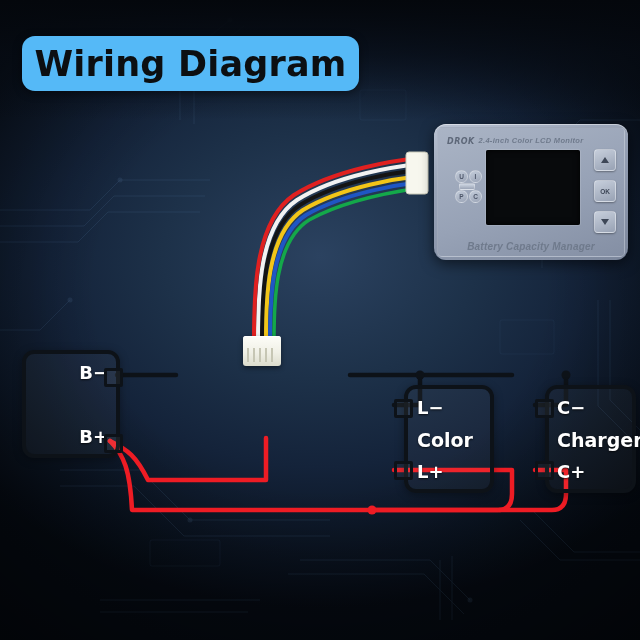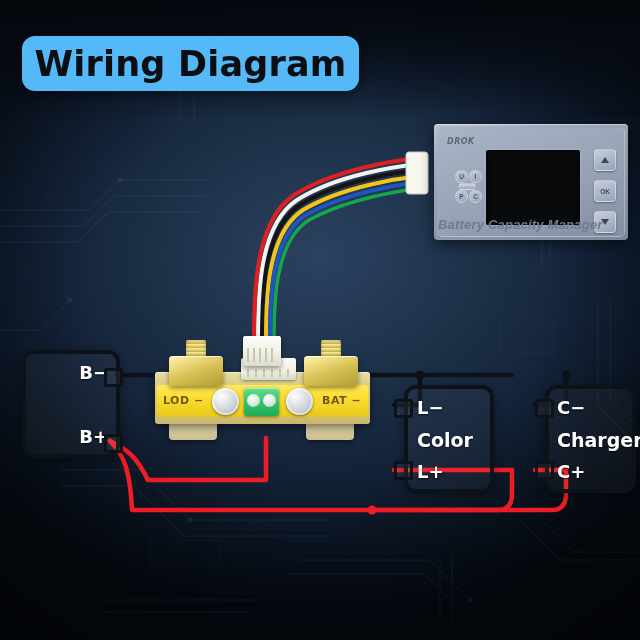--- a/index.html
+++ b/index.html
@@ -18,33 +18,33 @@
     background:linear-gradient(180deg,#04070c 0%,rgba(6,11,19,.75) 45%,rgba(10,18,30,0) 100%);}
 
   
   #badge{position:absolute;left:22px;top:24px;width:337px;height:55px;border-radius:13px;
     background:#55b9f7;display:flex;align-items:center;justify-content:center;
     box-shadow:0 2px 10px rgba(0,0,0,.45);margin-top:12px;}
   #badge span{font-size:35px;font-weight:bold;color:#0c0f12;letter-spacing:.2px;
     font-family:"DejaVu Sans",sans-serif;}
 
   
-  #monitor{position:absolute;left:434px;top:124px;width:194px;height:116px;border-radius:4px;
+  #monitor{position:absolute;left:434px;top:124px;width:194px;height:136px;border-radius:12px;
     background:linear-gradient(160deg,#b9c2d2 0%,#9aa5b8 30%,#8d98ad 60%,#7b869b 100%);
     box-shadow:0 4px 14px rgba(0,0,0,.55), inset 0 1px 0 rgba(255,255,255,.45);}
   #mon-inner{position:absolute;inset:3px;border-radius:5px;
     background:linear-gradient(160deg,#aab4c5 0%,#97a2b6 55%,#848fa4 100%);
     border:1px solid rgba(255,255,255,.18);}
   #mon-brand{position:absolute;left:9px;top:9px;font-size:8px;font-weight:bold;color:#5e6879;
     letter-spacing:.5px;font-style:italic;font-family:"DejaVu Sans",sans-serif;}
   #mon-top-label{position:absolute;left:0;right:0;top:8px;text-align:center;font-size:7.5px;
     font-weight:bold;color:#6d7siete;color:#6f7a8c;letter-spacing:.3px;font-style:italic;}
   #mon-screen{position:absolute;left:48px;top:22px;width:94px;height:75px;background:#080a0c;
     border-radius:2px;box-shadow:inset 0 0 6px rgba(0,0,0,.9), 0 0 0 1px rgba(255,255,255,.12);}
-  #mon-bottom-label{position:absolute;left:0;right:0;bottom:4px;text-align:left;font-size:13px;
+  #mon-bottom-label{position:absolute;left:0;right:0;bottom:4px;text-align:center;font-size:10px;
     font-weight:bold;color:#6f7a8c;letter-spacing:.2px;font-style:italic;}
   .ind{position:absolute;width:11px;height:11px;border-radius:50%;
     background:linear-gradient(160deg,#c3ccda,#9ba5b7);border:1px solid rgba(255,255,255,.35);
     font-size:6.5px;font-weight:bold;color:#4c5568;display:flex;align-items:center;justify-content:center;}
   #ind-u{left:17px;top:42px;} #ind-i{left:31px;top:42px;}
   #ind-p{left:17px;top:62px;} #ind-c{left:31px;top:62px;}
   #ind-bar{position:absolute;left:21px;top:55px;width:14px;height:5px;border-radius:2px;
     background:linear-gradient(180deg,#cfd7e3,#9aa4b6);border:1px solid rgba(255,255,255,.3);}
   .mbtn{position:absolute;right:8px;width:20px;height:20px;border-radius:4px;
     background:linear-gradient(160deg,#c6cedb,#98a2b4);border:1px solid rgba(255,255,255,.35);
@@ -185,20 +185,21 @@
       <path d="M270 340 C270 304 270 238 306 215 C346 192 404 184 420 182" stroke="#1f56c4" stroke-width="4"></path>
       <path d="M254 340 C254 296 254 222 294 195 C335 169 398 160 420 158" stroke="#e02020" stroke-width="4"></path>
       <path d="M274 340 C274 306 274 242 309 220 C349 198 406 190 420 188" stroke="#14a84a" stroke-width="3.5"></path>
     </g>
     <rect x="406" y="152" width="22" height="42" rx="3" fill="#f7f7ee" stroke="#c9c9b8" stroke-width="1"></rect>
   </svg>
 
   <div id="monitor">
     <div id="mon-inner">
       <div id="mon-brand">DROK</div>
+      <div id="mon-top-label">2.4-inch Color LCD Monitor</div>
       <div id="mon-screen"></div>
       <div class="ind" id="ind-u">U</div>
       <div class="ind" id="ind-i">I</div>
       <div id="ind-bar"></div>
       <div class="ind" id="ind-p">P</div>
       <div class="ind" id="ind-c">C</div>
       <div class="mbtn" id="btn-up">
           <i class="tri"></i>
         </div>
       <div class="mbtn" id="btn-ok">
@@ -224,50 +225,20 @@
 
     <g fill="none" stroke="#ee1c24" stroke-width="4.5" stroke-linecap="round" stroke-linejoin="round">
       <path d="M110 441 C128 450 136 456 148 480 H266 V438"></path>
       <path d="M110 441 C124 455 130 470 132 510 H500"></path>
       <path d="M372 510 H498 C508 510 512 504 512 494 V470 H394"></path>
       <path d="M500 510 H552 C562 510 566 504 566 494 V470 H535"></path>
     </g>
     <circle cx="372" cy="510" r="4.5" fill="#ee1c24"></circle>
   </svg>
 
-  <div id="shunt">
-    <div class="shunt-foot" id="foot-l"></div>
-    <div class="shunt-foot" id="foot-r"></div>
-    <div id="shunt-body"></div>
-    <div id="shunt-yellow"></div>
-
-    <div class="post" id="post-l">
-      <div class="bolt"></div>
-      <div class="nut"></div>
-    </div>
-    <div class="post" id="post-r">
-      <div class="bolt"></div>
-      <div class="nut"></div>
-    </div>
-
-    <div id="socket">
-      <div class="pins"></div>
-    </div>
-
-    <div class="screw" id="screw-l"></div>
-    <div class="screw" id="screw-r"></div>
-
-    <div id="green-block">
-      <div class="gscrew" id="gs-l"></div>
-      <div class="gscrew" id="gs-r"></div>
-    </div>
-
-    <div class="sc-label" id="lbl-lod">LOD −</div>
-    <div class="sc-label" id="lbl-bat">BAT −</div>
-  </div>
 
   <div id="plug">
     <div class="pins2"></div>
   </div>
 
   <div class="obox" id="box-battery">
     <div class="lbl t-minus">B−</div>
     <div class="lbl t-plus">B+</div>
   </div>
   <div class="term" id="term-bminus"></div>

